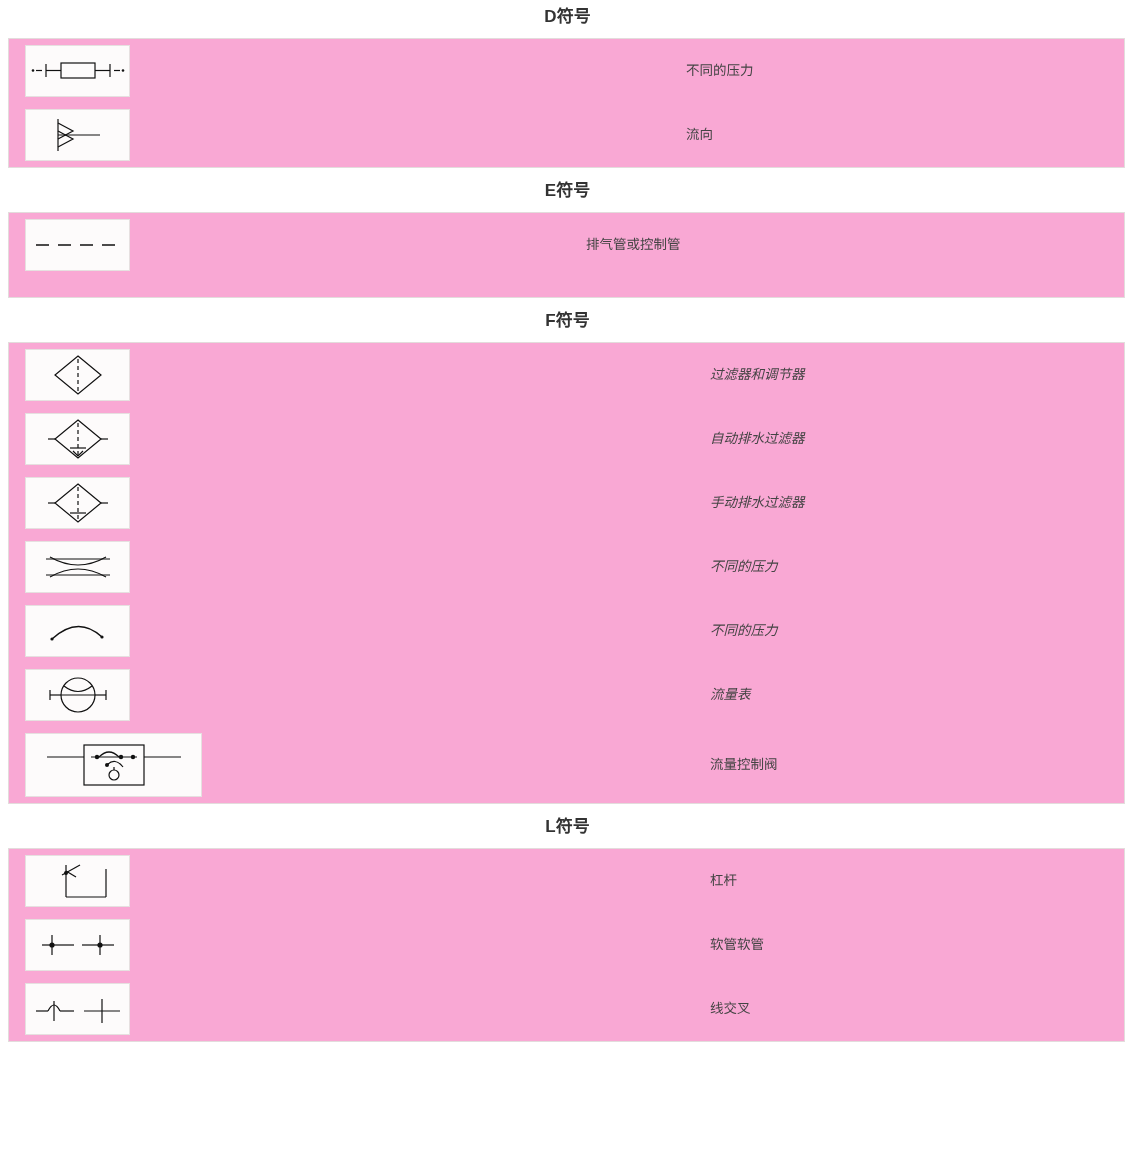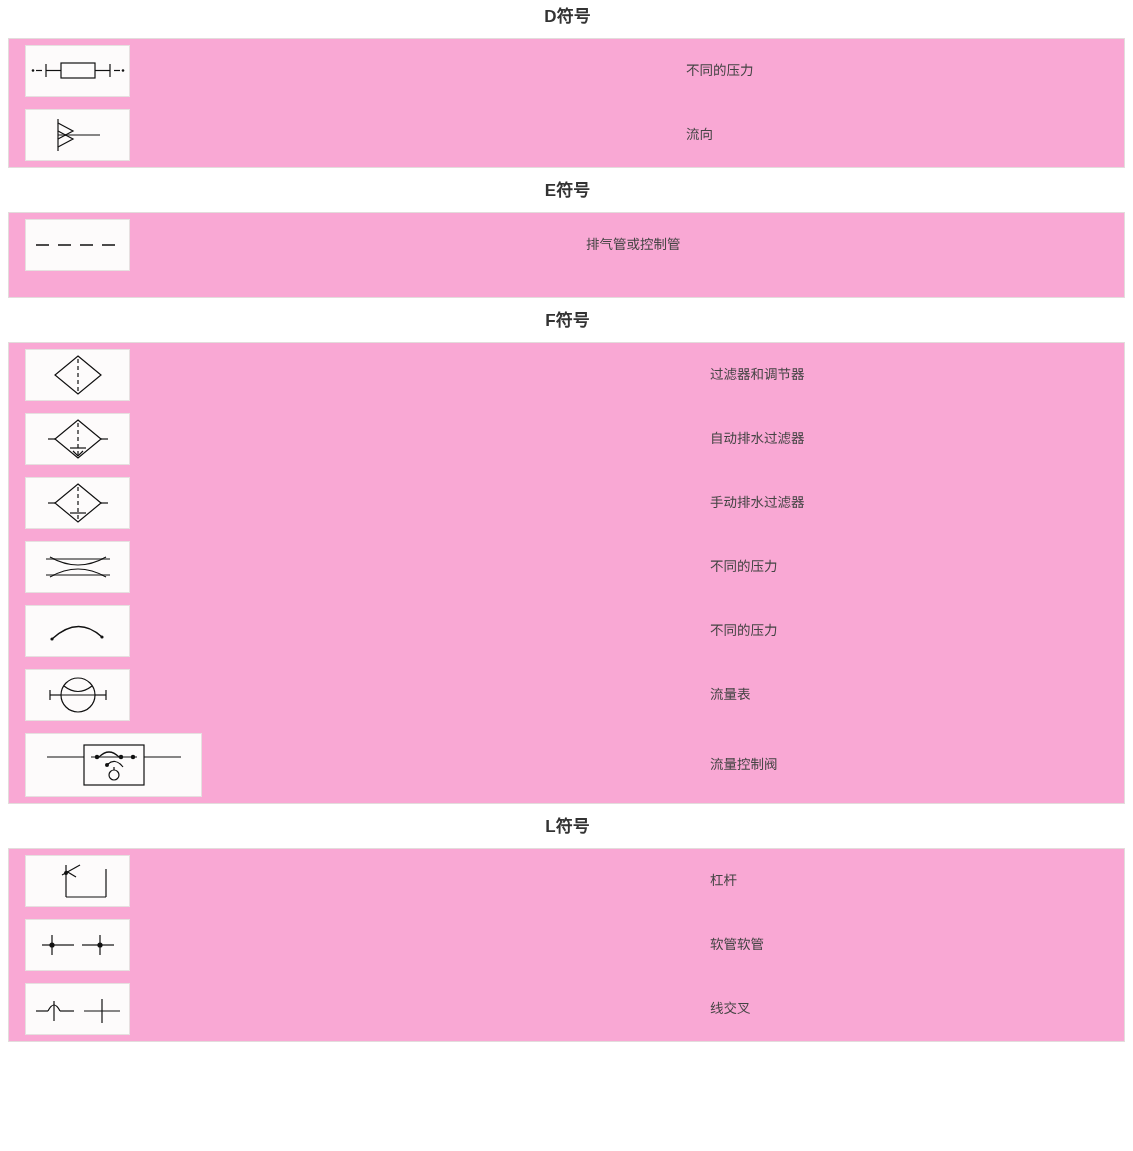--- a/index.html
+++ b/index.html
@@ -69,21 +69,21 @@
   .label-text {
     font-size: 13.5px;
     color: #444444;
     line-height: 20px;
     white-space: nowrap;
   }
   svg { display: block; }
   .sp-d0 .label-text { margin-left: 556px; }
   .sp-d1 .label-text { margin-left: 556px; }
   .sp-e0 .label-text { margin-left: 456px; }
-  .sp-f .label-text { margin-left: 580px; }
+  .sp-f .label-text { margin-left: 580px; font-style: italic; }
   .sp-f-wide .label-text { margin-left: 508px; }
   .sp-l .label-text { margin-left: 580px; }
 </style>
 </head>
 <body>
 
 <div class="page">
 
   <h2 class="section-title first">D符号</h2>
   <div class="symbol-table">

